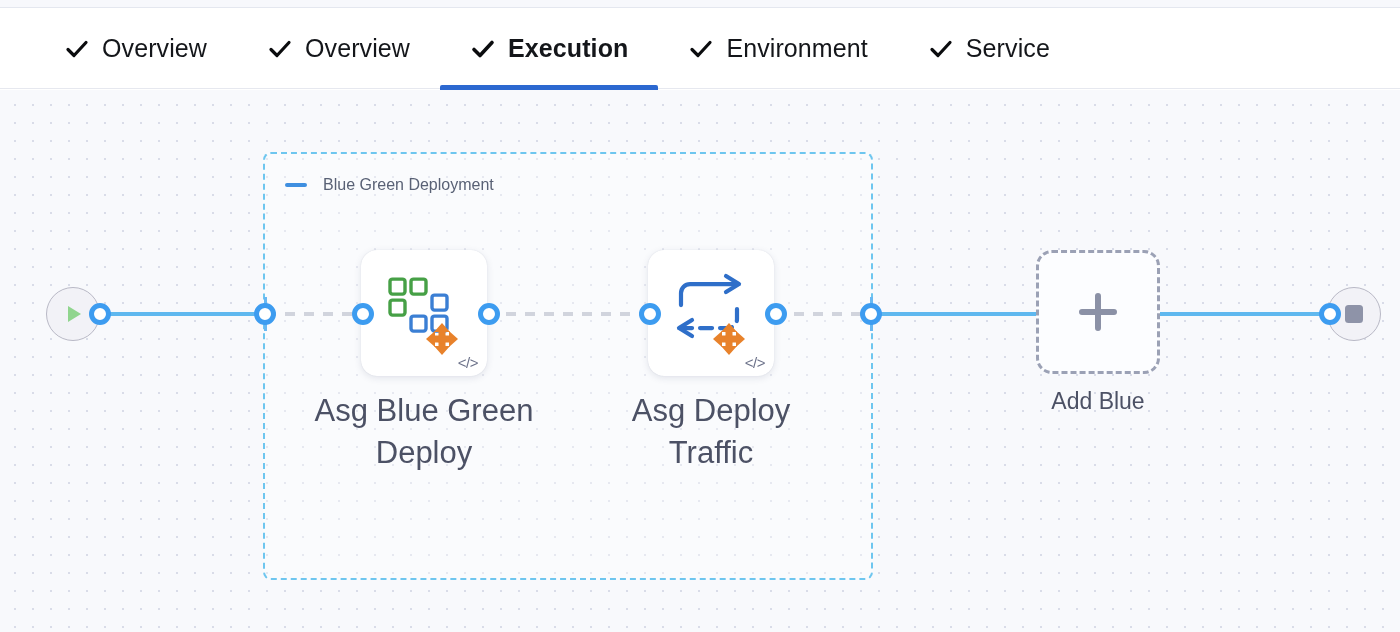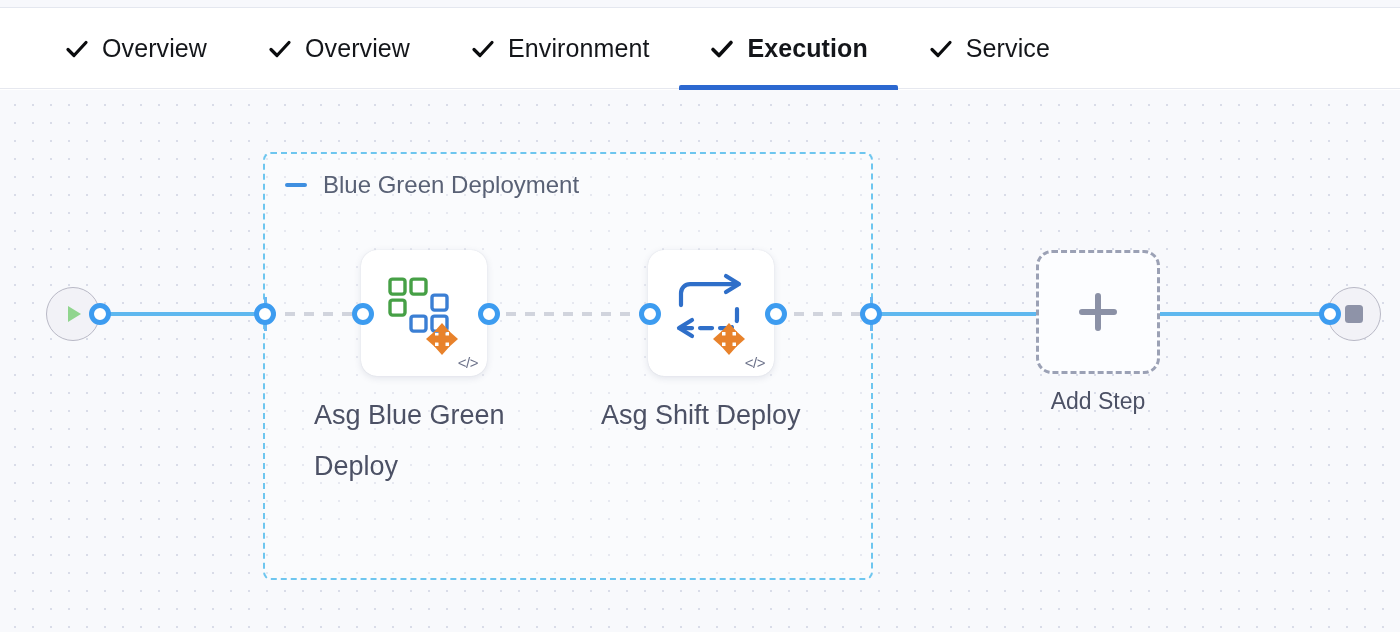--- a/index.html
+++ b/index.html
@@ -135,21 +135,21 @@
     margin-right: 14px;
     cursor: pointer;
   }
   .group-collapse .bar {
     width: 22px;
     height: 4px;
     border-radius: 2px;
     background: #3f8fe0;
   }
   .group-title {
-    font-size: 24px;
+    font-size: 16px;
     color: #596175;
     white-space: nowrap;
   }
 
   
   .node {
     position: absolute;
     width: 126px;
     height: 126px;
     background: #ffffff;
@@ -170,22 +170,23 @@
     position: absolute;
     left: 50%;
     top: 50%;
     transform: translate(-50%, -52%);
     width: 96px;
     height: 96px;
   }
   .node-label {
     position: absolute;
     width: 220px;
-    font-size: 27px;
-    line-height: 51px;
+    text-align: center;
+    font-size: 31px;
+    line-height: 42px;
     color: #4c5165;
   }
 
   
   .addstep {
     position: absolute;
     left: 1036px;
     top: 250px;
     width: 124px;
     height: 124px;
@@ -267,37 +268,37 @@
 
     <div class="tab">
       <span class="check">
         <svg viewBox="0 0 26 26" width="26" height="26" aria-hidden="true">
           <path d="M4 13.5 L10 19.5 L22 6.5" fill="none" stroke="currentColor" stroke-width="3.2" stroke-linecap="round" stroke-linejoin="round"></path>
         </svg>
       </span>
       <span class="tab-label">Overview</span>
     </div>
 
+    <div class="tab active">
+      <span class="check">
+        <svg viewBox="0 0 26 26" width="26" height="26" aria-hidden="true">
+          <path d="M4 13.5 L10 19.5 L22 6.5" fill="none" stroke="currentColor" stroke-width="3.6" stroke-linecap="round" stroke-linejoin="round"></path>
+        </svg>
+      </span>
+      <span class="tab-label">Execution</span>
+      <span class="tab-underline"></span>
+    </div>
+
     <div class="tab">
       <span class="check">
         <svg viewBox="0 0 26 26" width="26" height="26" aria-hidden="true">
           <path d="M4 13.5 L10 19.5 L22 6.5" fill="none" stroke="currentColor" stroke-width="3.2" stroke-linecap="round" stroke-linejoin="round"></path>
         </svg>
       </span>
       <span class="tab-label">Environment</span>
-    </div>
-
-    <div class="tab active">
-      <span class="check">
-        <svg viewBox="0 0 26 26" width="26" height="26" aria-hidden="true">
-          <path d="M4 13.5 L10 19.5 L22 6.5" fill="none" stroke="currentColor" stroke-width="3.6" stroke-linecap="round" stroke-linejoin="round"></path>
-        </svg>
-      </span>
-      <span class="tab-label">Execution</span>
-      <span class="tab-underline"></span>
     </div>
 
     <div class="tab">
       <span class="check">
         <svg viewBox="0 0 26 26" width="26" height="26" aria-hidden="true">
           <path d="M4 13.5 L10 19.5 L22 6.5" fill="none" stroke="currentColor" stroke-width="3.2" stroke-linecap="round" stroke-linejoin="round"></path>
         </svg>
       </span>
       <span class="tab-label">Service</span>
     </div>
@@ -389,23 +390,23 @@
           <path d="M66 92 l8 -9 h-4.5 v-6 h-7 v6 H58 Z"></path>
           <path d="M50 76 l9 -8 v4.5 h6 v7 h-6 V84 Z"></path>
           <path d="M82 76 l-9 -8 v4.5 h-6 v7 h6 V84 Z"></path>
           <circle cx="66" cy="76" r="4.6"></circle>
         </g>
       </svg>
       <span class="code-badge">&lt;/&gt;</span>
     </div>
     <div class="port" style="left:639px; top:213px;"></div>
     <div class="port" style="left:765px; top:213px;"></div>
-    <div class="node-label" style="left:601px; top:300px;">Asg Shift Deploy</div>
+    <div class="node-label" style="left:601px; top:300px;">Asg Deploy Traffic</div>
 
     <div class="addstep" style="left:1036px; top:160px;">
       <svg class="plus" viewBox="0 0 46 46">
         <path d="M23 7 V39 M7 23 H39" stroke="#8b91a6" stroke-width="6" stroke-linecap="round"></path>
       </svg>
     </div>
-    <div class="addstep-label" style="left:988px; top:298px;">Add Step</div>
+    <div class="addstep-label" style="left:988px; top:298px;">Add Blue</div>
 
   </div>
 </div>
 
 </body></html>

